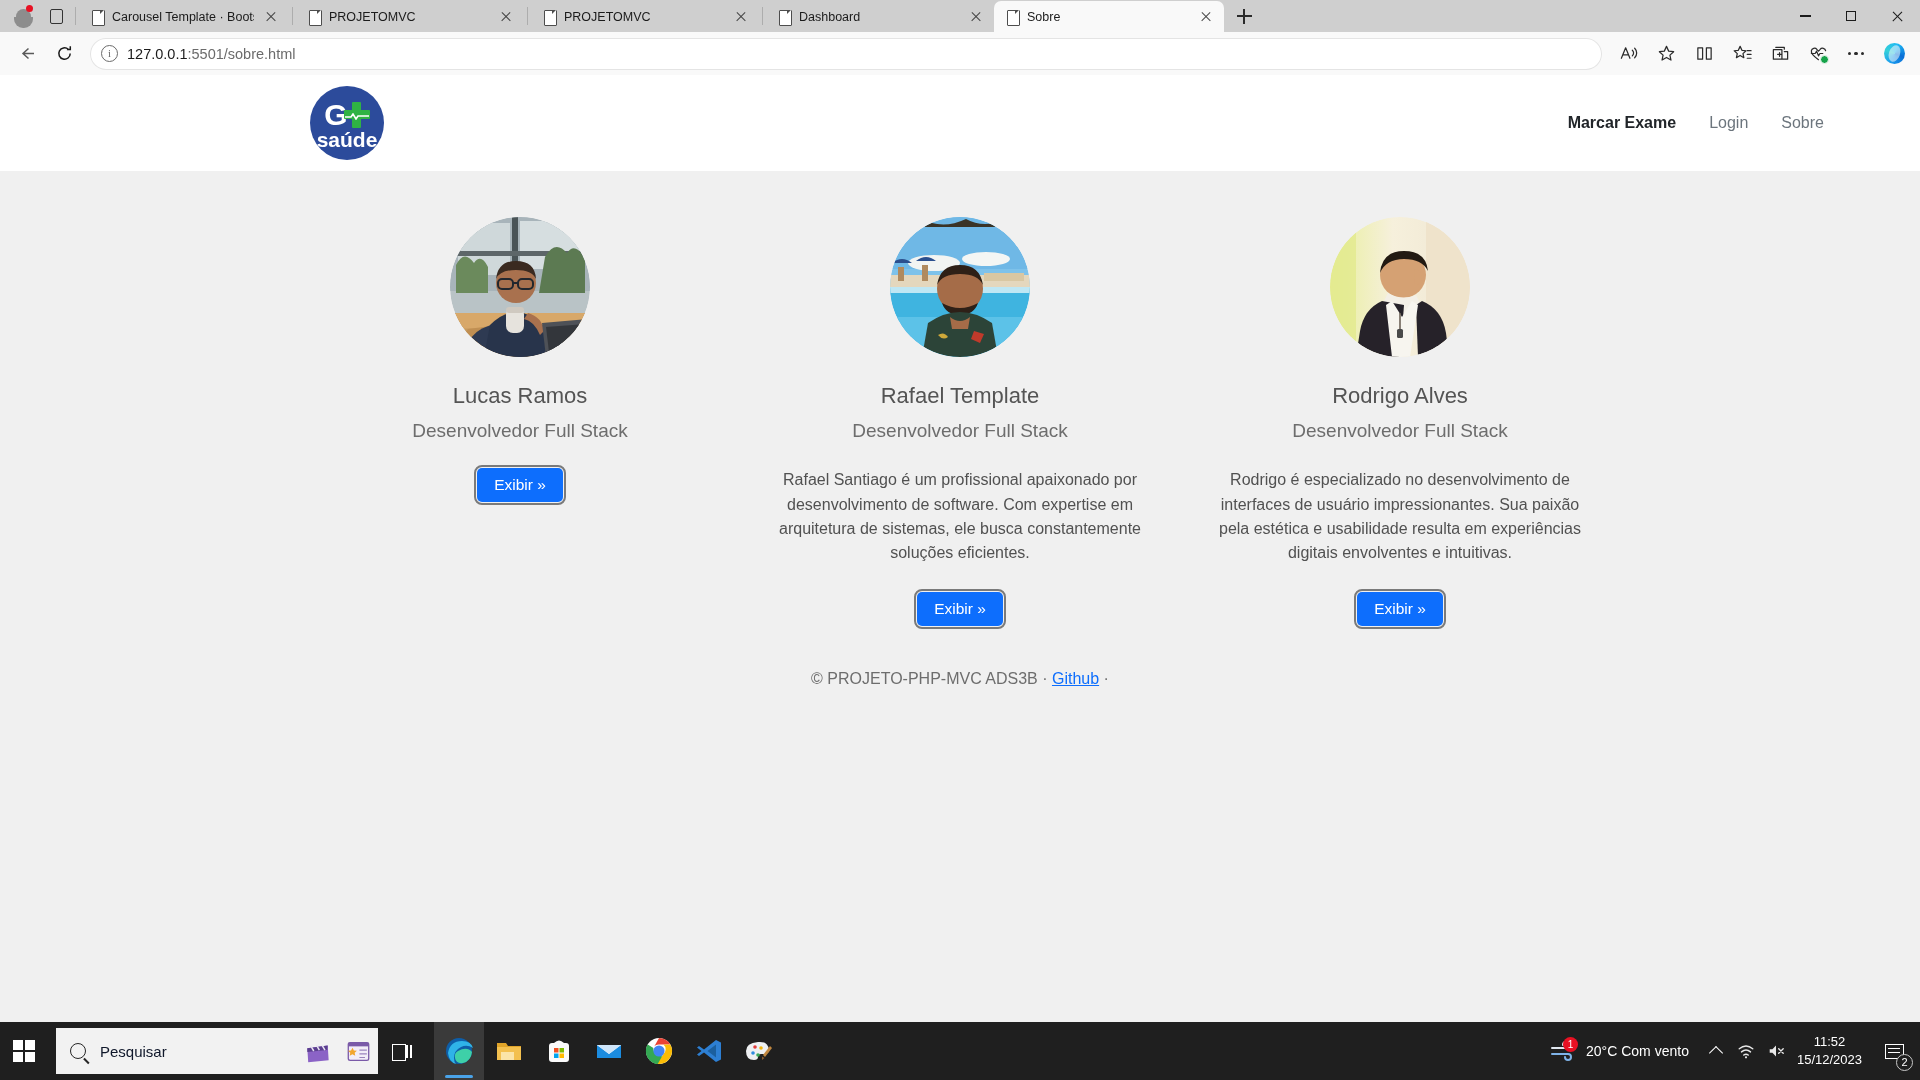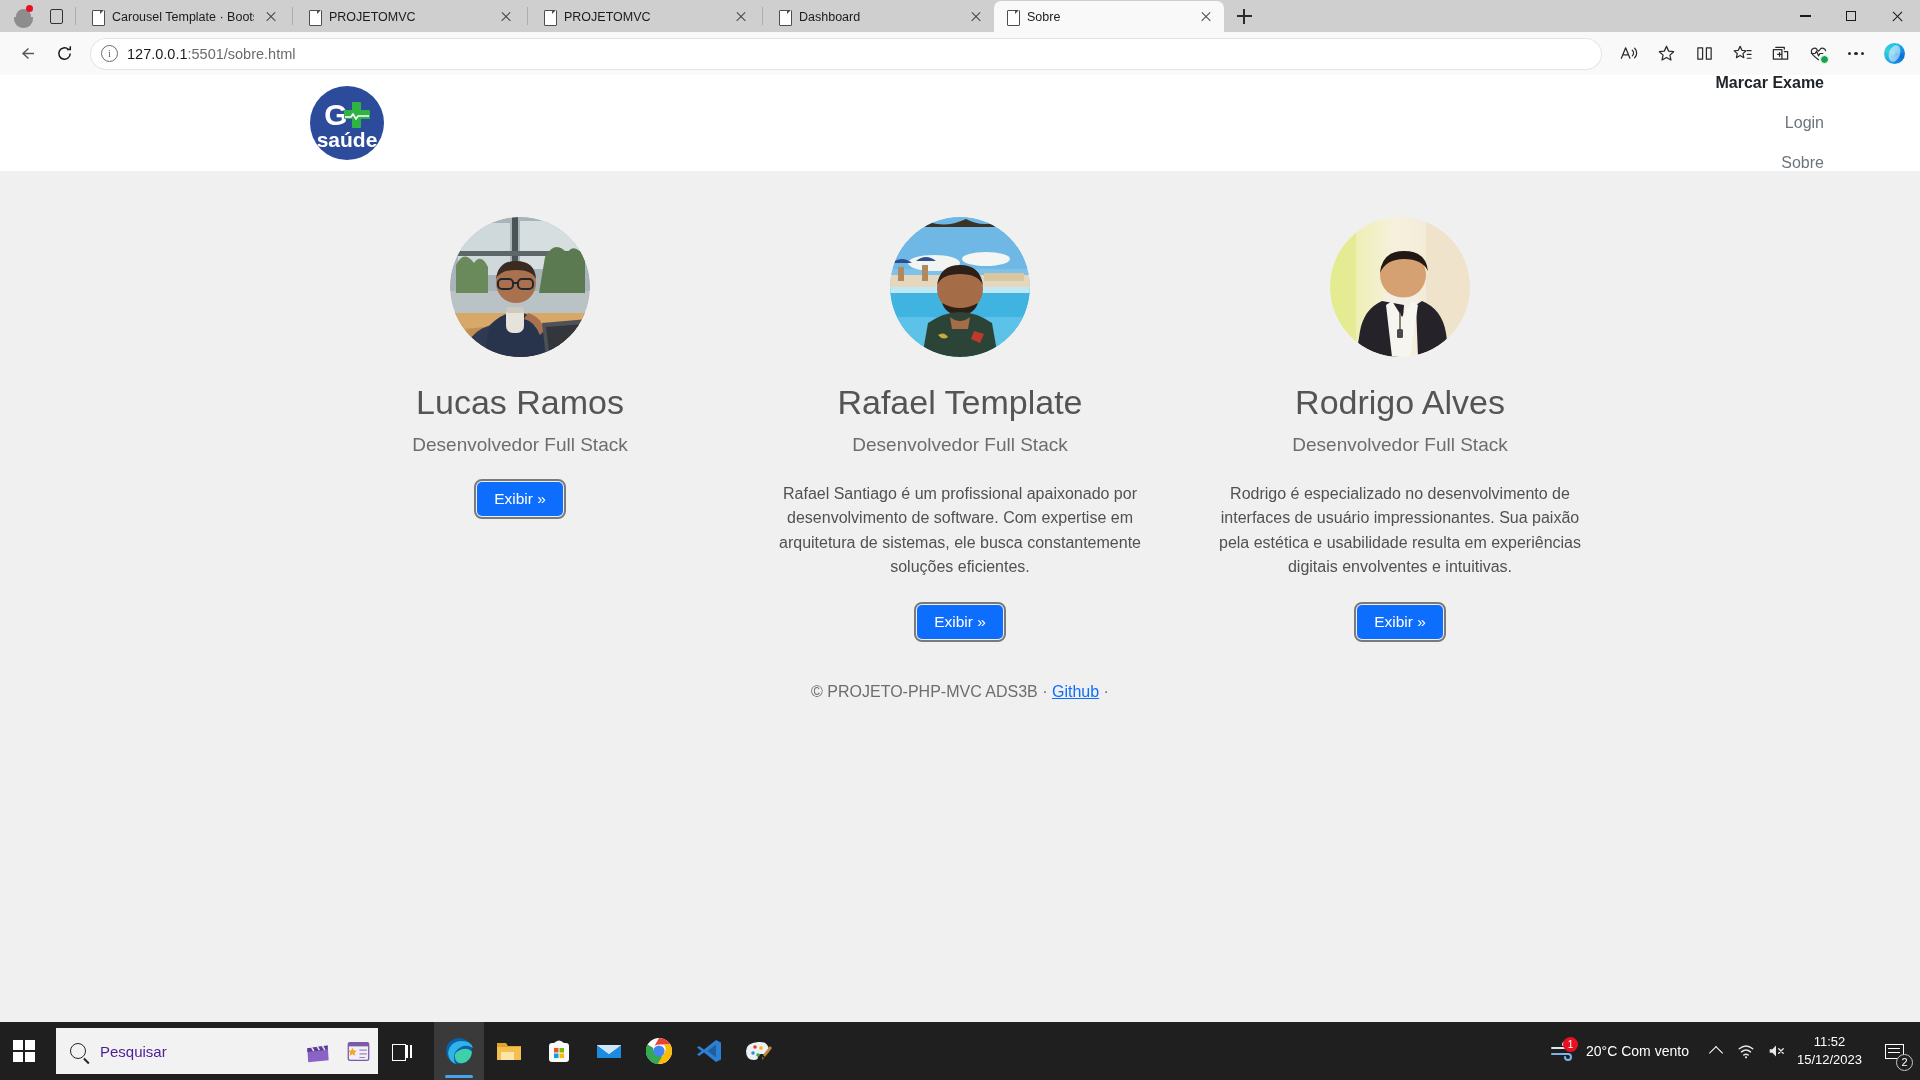--- a/index.html
+++ b/index.html
@@ -171,38 +171,37 @@
   }
   .logo-ecg {
     position: absolute; left: 1px; top: 11.5px; width: 24px; height: 7px; z-index: 2;
   }
   .logo-ecg polyline { fill: none; stroke: #fff; stroke-width: 1.6; }
   .logo-word {
     font-weight: bold; font-size: 21px; color: #fff; line-height: 21px; margin-top: -1px;
   }
 
   .navlinks {
-    margin-left: auto; display: flex; align-items: flex-end; gap: 22px;
+    margin-left: auto; display: flex; align-items: center; gap: 33px;
     font-size: 16px;
-    flex-direction: column;
   }
   .navlink { color: #6c757d; }
   .navlink.active { color: #212529; font-weight: bold; }
 
   .team {
     display: flex; justify-content: center; gap: 0; padding-top: 46px;
   }
   .member { width: 440px; text-align: center; padding: 0 22px; }
   .avatar {
     width: 140px; height: 140px; border-radius: 50%; margin: 0 auto; overflow: hidden;
     display: block;
   }
   .avatar svg { display: block; }
   .member-name {
-    font-size: 34px; font-weight: normal; color: #545454; margin-top: 26px; line-height: 1.15;
+    font-size: 22px; font-weight: normal; color: #545454; margin-top: 26px; line-height: 1.15;
   }
   .member-role { font-size: 19px; color: #6d6d6d; margin-top: 12px; text-align: center; }
   .member-bio {
     font-size: 16px; color: #515151; line-height: 1.52; margin-top: 26px;
     padding: 0 6px;
   }
   .btn-exibir {
     display: inline-block; margin-top: 26px; background: #0d6efd; color: #fff;
     border: none; border-radius: 5px; padding: 8px 17px; font-size: 15.5px;
     font-family: "Liberation Sans", sans-serif; outline: 2px solid #7a7a7a; outline-offset: 1px;
@@ -231,21 +230,21 @@
     display: flex; align-items: center; padding: 0 6px 0 14px; gap: 14px; flex: none;
   }
   .search-glass {
     width: 16px; height: 16px; border: 1.7px solid #262626; border-radius: 50%;
     position: relative; flex: none;
   }
   .search-glass::after {
     content: ""; position: absolute; right: -5px; bottom: -4px; width: 7px; height: 1.7px;
     background: #262626; transform: rotate(45deg);
   }
-  .search-ph { font-size: 15px; color: #4c1d95; flex: 1 1 auto; }
+  .search-ph { font-size: 15px; color: #0f172a; flex: 1 1 auto; }
   .sb-thumb { width: 27px; height: 26px; flex: none; }
   .taskview {
     width: 48px; height: 58px; display: flex; align-items: center; justify-content: center; flex: none;
   }
   .tv-icon { width: 20px; height: 17px; position: relative; }
   .tv-icon::before {
     content: ""; position: absolute; left: 0; top: 1px; width: 12px; height: 15px;
     border: 1.6px solid #fff;
   }
   .tv-icon::after {

